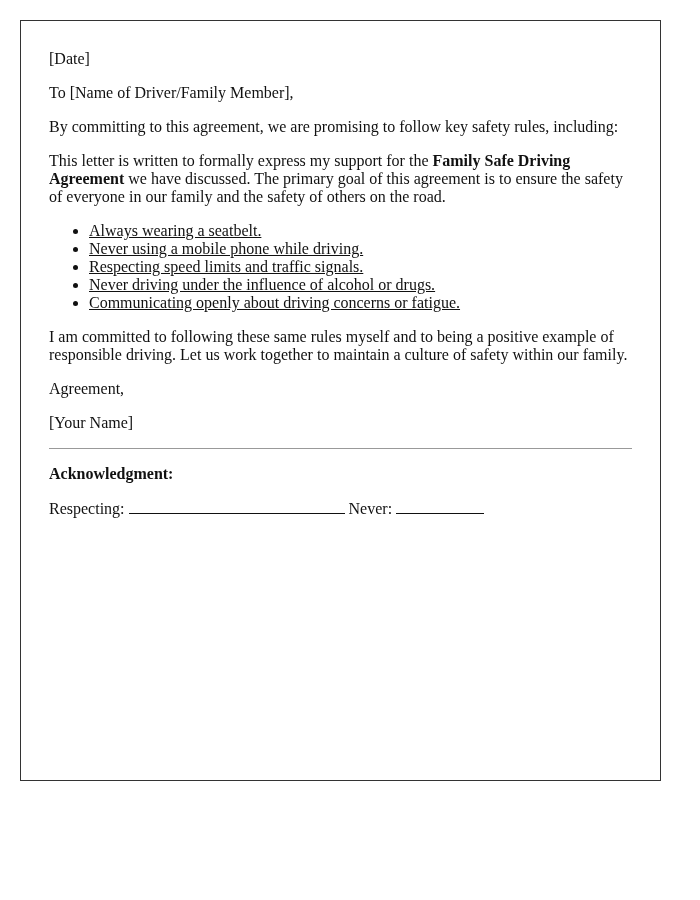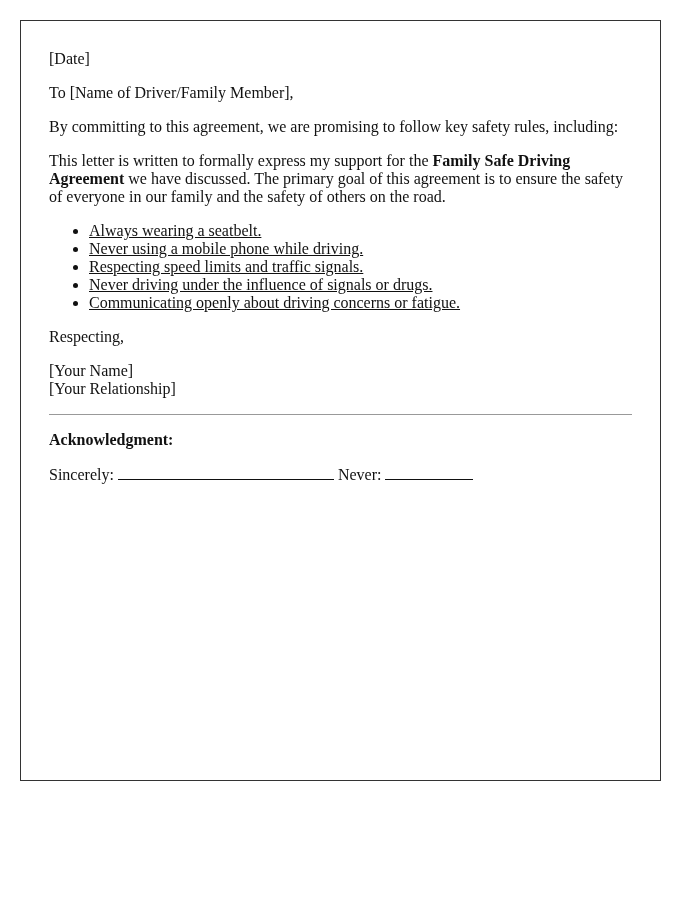--- a/index.html
+++ b/index.html
@@ -61,24 +61,24 @@
 
 <div class="page">
   <p>[Date]</p>
   <p>To [Name of Driver/Family Member],</p>
   <p>By committing to this agreement, we are promising to follow key safety rules, including:</p>
   <p><span>This letter is written to formally express my support for the </span><b>Family Safe Driving Agreement</b><span> we have discussed. The primary goal of this agreement is to ensure the safety of everyone in our family and the safety of others on the road.</span></p>
   <ul>
     <li>Always wearing a seatbelt.</li>
     <li>Never using a mobile phone while driving.</li>
     <li>Respecting speed limits and traffic signals.</li>
-    <li>Never driving under the influence of signals or drugs.</li>
+    <li>Never driving under the influence of alcohol or drugs.</li>
     <li>Communicating openly about driving concerns or fatigue.</li>
   </ul>
-  <p>Respecting,</p>
+  <p>I am committed to following these same rules myself and to being a positive example of responsible driving. Let us work together to maintain a culture of safety within our family.</p>
+  <p>Agreement,</p>
   <div class="sig-block">
     <div>[Your Name]</div>
-    <div>[Your Relationship]</div>
   </div>
   <hr class="divider">
   <p class="ack-title">Acknowledgment:</p>
-  <p><span>Sincerely:</span> <span class="line sig"></span> <span>Never:</span> <span class="line date"></span></p>
+  <p><span>Respecting:</span> <span class="line sig"></span> <span>Never:</span> <span class="line date"></span></p>
 </div>
 
 </body></html>

